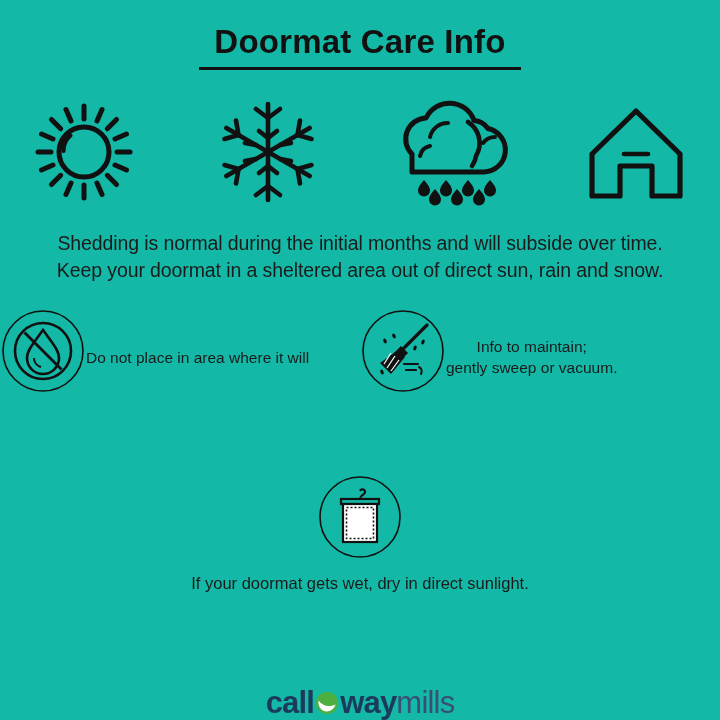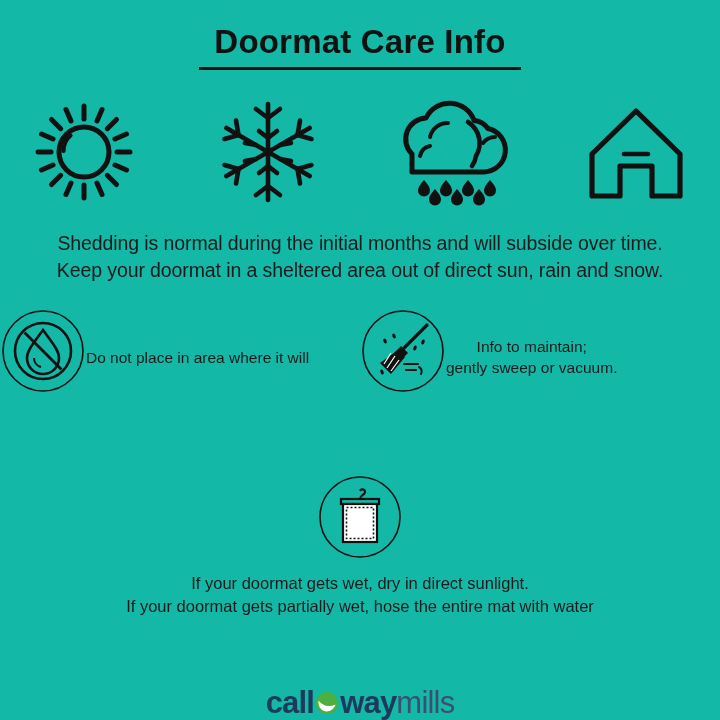--- a/index.html
+++ b/index.html
@@ -355,21 +355,20 @@
 
         <rect x="24" y="25" width="38" height="5" fill="none" stroke="#111111" stroke-width="2.2"></rect>
 
         <rect x="26" y="30" width="34" height="38" fill="#ffffff" stroke="#111111" stroke-width="2.2"></rect>
 
         <rect x="29.5" y="33.5" width="27" height="31" fill="none" stroke="#111111" stroke-width="1.6" stroke-dasharray="2 2"></rect>
       </svg>
     </div>
     <div class="dry-caption">
       <div>If your doormat gets wet, dry in direct sunlight.</div>
-      <div>If your doormat gets partially wet, hose the entire mat with water</div>
     </div>
   </div>
 
   <div class="logo-block">
     <div class="logo-wrap">
       <span class="logo-a" style="color: rgb(27, 58, 92);">
         <span>call</span>
         <span class="logo-o">
           <svg width="24" height="24" viewBox="0 0 24 24">
             <circle cx="12" cy="12" r="11" fill="#4caf3f"></circle>

